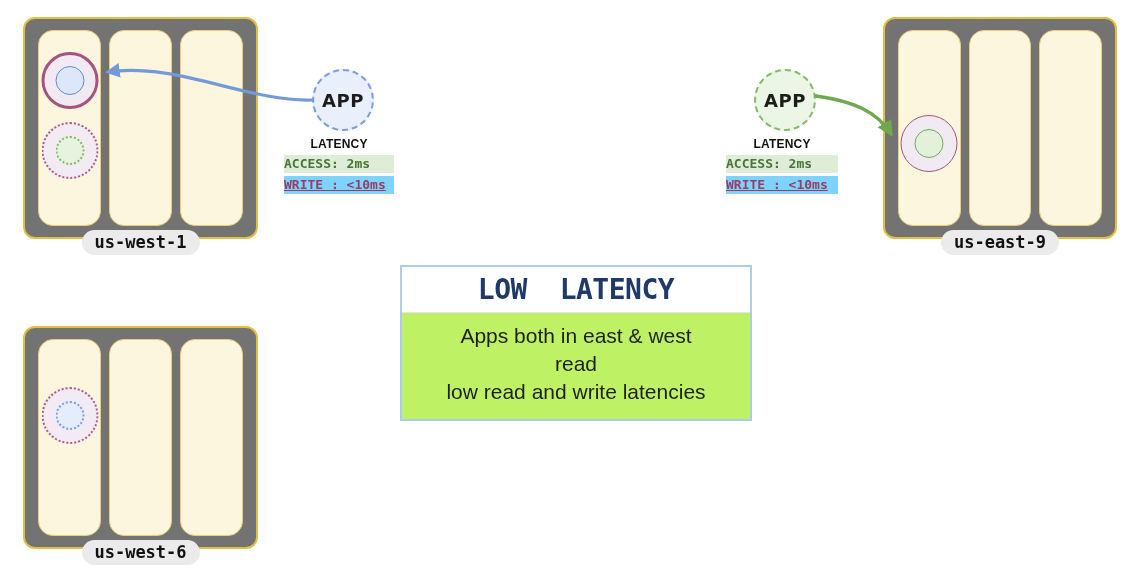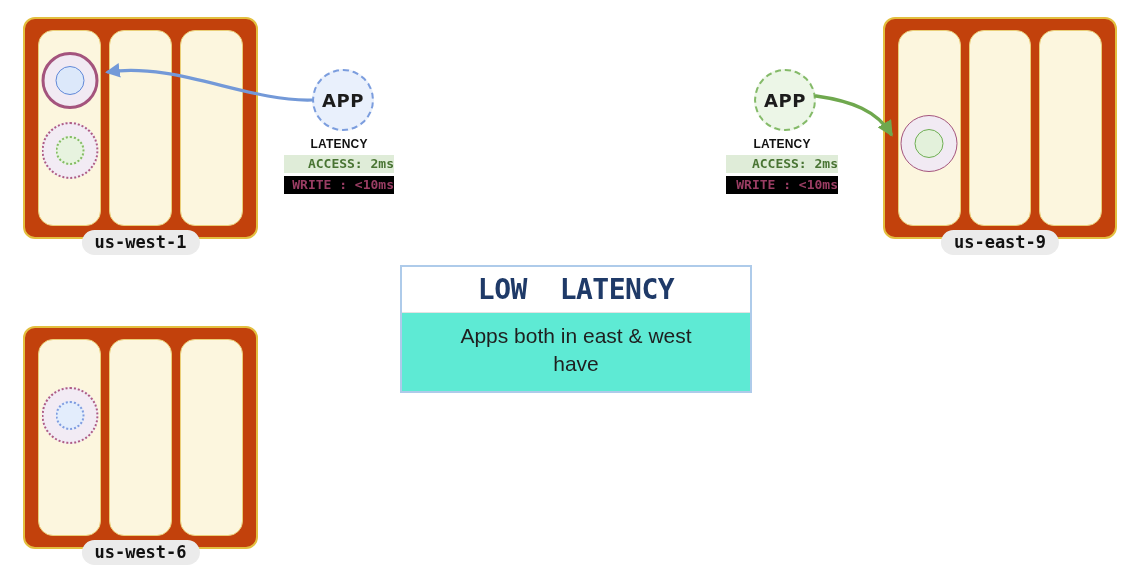--- a/index.html
+++ b/index.html
@@ -2,21 +2,21 @@
 <html><head>
 <meta charset="utf-8">
 <style>
   html,body{margin:0;padding:0;background:#ffffff;}
   #canvas{
     position:relative;width:1146px;height:588px;background:#ffffff;
     overflow:hidden;font-family:"Liberation Sans",sans-serif;
   }
   
   .region{
-    position:absolute;background:#c2410c;border:2px solid #E3BF3F;
+    position:absolute;background:#737373;border:2px solid #E3BF3F;
     border-radius:12px;box-sizing:border-box;display:flex;gap:8px;
     padding:11px 13px;
   }
   .zone{
     flex:1;background:#FCF6DE;border:1.5px solid #EACE77;
     border-radius:15px;position:relative;box-sizing:border-box;
   }
   .region-label{
     position:absolute;left:50%;transform:translateX(-50%);bottom:-18px;
     background:#EBEBEB;border-radius:13px;padding:2px 13px;
@@ -46,38 +46,38 @@
   }
   .app-west{background:#E9F0FC;border:2px dashed #7B9DDE;}
   .app-east{background:#ECF6E7;border:2px dashed #84BA68;}
   
   .latency-block{position:absolute;text-align:center;}
   .latency-title{
     font-family:"Liberation Sans",sans-serif;font-weight:bold;
     font-size:12px;color:#111;margin-bottom:4px;letter-spacing:0.2px;
   }
   .badge{
-    height:18px;line-height:18px;margin-bottom:3px;text-align:right;
+    height:18px;line-height:18px;margin-bottom:3px;text-align:left;
     font-family:"DejaVu Sans Mono","Liberation Mono",monospace;
     font-weight:bold;font-size:13px;white-space:pre;
   }
   .badge-access{background:#DFECD8;color:#497433;}
-  .badge-write{background:#000000;color:#9A3D63;}
+  .badge-write{background:#7dd3fc;color:#9A3D63;text-decoration:underline;}
   
   .info-box{
     position:absolute;left:400px;top:265px;width:352px;
     border:2px solid #AECBEA;background:#ffffff;box-sizing:border-box;
   }
   .info-title{
     height:45px;display:flex;align-items:center;justify-content:center;
     font-family:"DejaVu Sans Mono","Liberation Mono",monospace;
     font-weight:bold;font-size:28px;color:#1F3A68;white-space:pre;letter-spacing:-0.5px;
   }
   .info-body{
-    background:#5eead4;text-align:center;padding:9px 4px 13px;
+    background:#bef264;text-align:center;padding:9px 4px 13px;
     font-size:21px;color:#1F1F1F;line-height:28px;
     border-top:1px solid #E3E3E3;
   }
   
   #arrows{position:absolute;left:0;top:0;width:1146px;height:588px;pointer-events:none;}
 </style>
 </head>
 <body>
 
 <div id="canvas">
@@ -131,21 +131,22 @@
   <div class="latency-block" style="left:726px;top:137px;width:112px">
     <div class="latency-title">LATENCY</div>
     <div class="badge badge-access">ACCESS: 2ms</div>
     <div class="badge badge-write">WRITE : &lt;10ms</div>
   </div>
 
   <div class="info-box">
     <div class="info-title">LOW  LATENCY</div>
     <div class="info-body">
       <div>Apps both in east &amp; west</div>
-      <div>have</div>
+      <div>read</div>
+      <div>low read and write latencies</div>
     </div>
   </div>
 
   <svg id="arrows" viewBox="0 0 1146 588" xmlns="http://www.w3.org/2000/svg">
     <defs>
       <marker id="head-blue" viewBox="0 0 10 10" refX="8" refY="5" markerWidth="4.6" markerHeight="4.6" orient="auto-start-reverse">
         <path d="M0,0 L10,5 L0,10 z" fill="#7399D8"></path>
       </marker>
       <marker id="head-green" viewBox="0 0 10 10" refX="8" refY="5" markerWidth="4.4" markerHeight="4.4" orient="auto-start-reverse">
         <path d="M0,0 L10,5 L0,10 z" fill="#6FA84E"></path>

